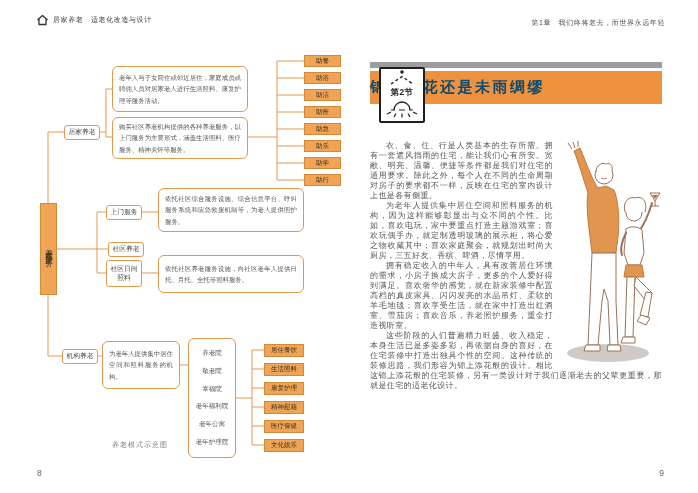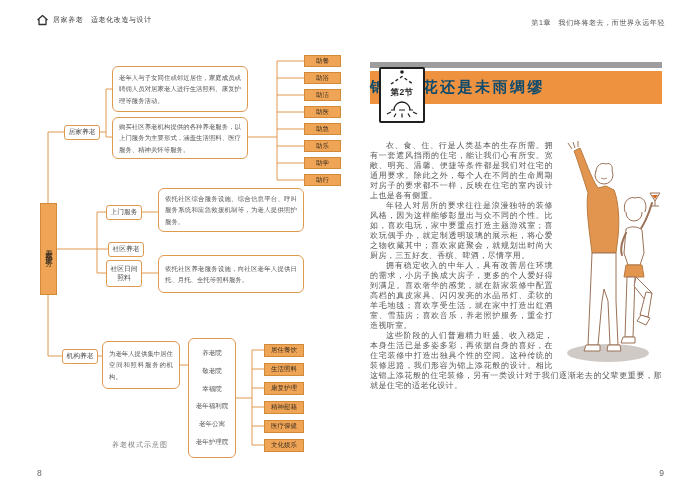--- a/index.html
+++ b/index.html
@@ -155,21 +155,21 @@
         <path d="M68,92 C64,100 62,108 64,114" stroke="#9b7258" stroke-width="2" fill="none" stroke-linecap="round"></path>
         <path d="M68,124 L84,124 86,136 66,136 Z" fill="#e2954f" stroke="#b97b42" stroke-width="1"></path>
         <path d="M69,136 L67,196 75,196 77,136 Z" fill="#fff" stroke="#9b7258" stroke-width="1"></path>
         <path d="M65,196 L77,196 77,202 63,202 Z" fill="#fff" stroke="#9b7258" stroke-width="1"></path>
         <path d="M78,136 L94,152 88,160 76,145 Z" fill="#fff" stroke="#9b7258" stroke-width="1"></path>
         <path d="M94,152 L90,176 82,174 88,151 Z" fill="#fff" stroke="#9b7258" stroke-width="1"></path>
         <path d="M83,174 L92,177 88,184 79,180 Z" fill="#fff" stroke="#9b7258" stroke-width="1"></path>
       </svg>
     </div>
     <p>衣、食、住、行是人类基本的生存所需。拥有一套遮风挡雨的住宅，能让我们心有所安。宽敞、明亮、温馨、便捷等条件都是我们对住宅的通用要求。除此之外，每个人在不同的生命周期对房子的要求都不一样，反映在住宅的室内设计上也是各有侧重。</p>
-    <p>年轻人对居所的要求往往是浪漫独特的装修风格，因为这样能够彰显出与众不同的个性。比如，喜欢电玩，家中要重点打造主题游戏室；喜欢玩偶手办，就定制透明玻璃的展示柜，将心爱之物收藏其中；喜欢家庭聚会，就规划出时尚大厨房，三五好友、香槟、啤酒，尽情享用。</p>
+    <p>为老年人提供集中居住空间和照料服务的机构，因为这样能够彰显出与众不同的个性。比如，喜欢电玩，家中要重点打造主题游戏室；喜欢玩偶手办，就定制透明玻璃的展示柜，将心爱之物收藏其中；喜欢家庭聚会，就规划出时尚大厨房，三五好友、香槟、啤酒，尽情享用。</p>
     <p>拥有稳定收入的中年人，具有改善居住环境的需求，小房子换成大房子，更多的个人爱好得到满足。喜欢奢华的感觉，就在新家装修中配置高档的真皮家具、闪闪发亮的水晶吊灯、柔软的羊毛地毯；喜欢享受生活，就在家中打造出红酒室、雪茄房；喜欢音乐，养老照护服务，重金打造视听室。</p>
     <p>这些阶段的人们普遍精力旺盛、收入稳定，本身生活已是多姿多彩，再依据自身的喜好，在住宅装修中打造出独具个性的空间。这种传统的装修思路，我们形容为锦上添花般的设计。相比这锦上添花般的住宅装修，另有一类设计对于我们逐渐老去的父辈更重要，那就是住宅的适老化设计。</p>
 
   </div>
 
   <div class="pagenum pn-r">9</div>
 
 </div>
 
 </body></html>

